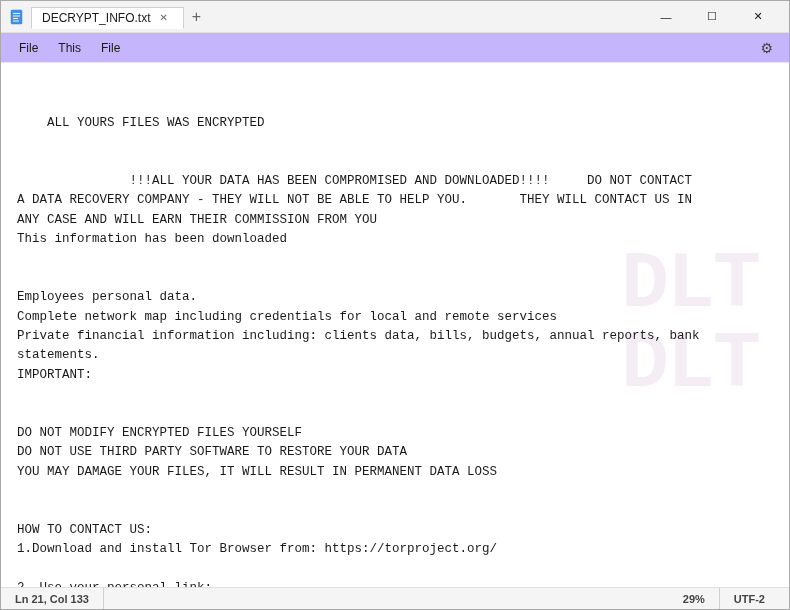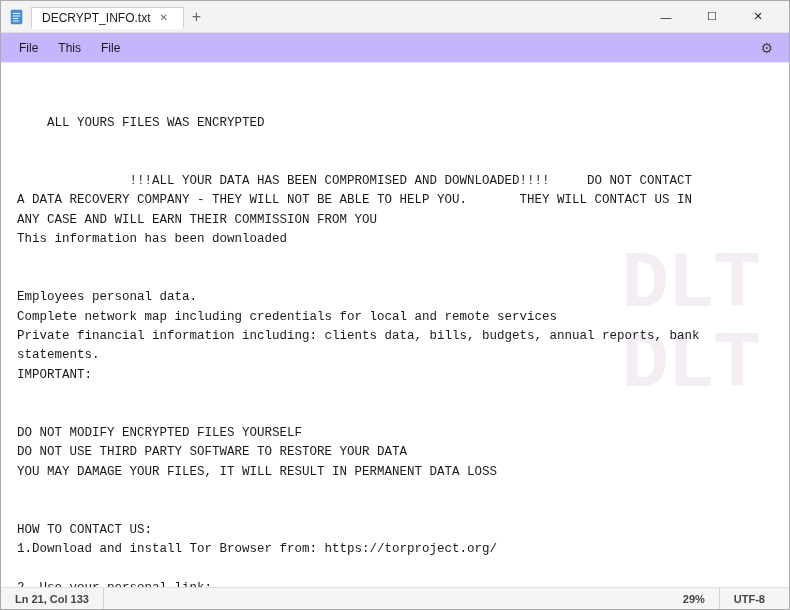--- a/index.html
+++ b/index.html
@@ -223,15 +223,15 @@
 
 2. Use your personal link:
 b3nltizntm7sdjbgy6e6gvbcdmsmsebdnhxp3gs2u6efr4pqlhxaq6id.onion/link.php?
 id=mMpCMWp9poQ5Emu1PEnyBbkOFsy7a0</span>
   </div>
 
   <div class="status-bar">
     <div class="status-item">Ln 21, Col 133</div>
     <div class="status-spacer"></div>
     <div class="status-item">29%</div>
-    <div class="status-item">UTF-8</div>
+    <div class="status-item">UTF-2</div>
   </div>
 </div>
 
 </body></html>

